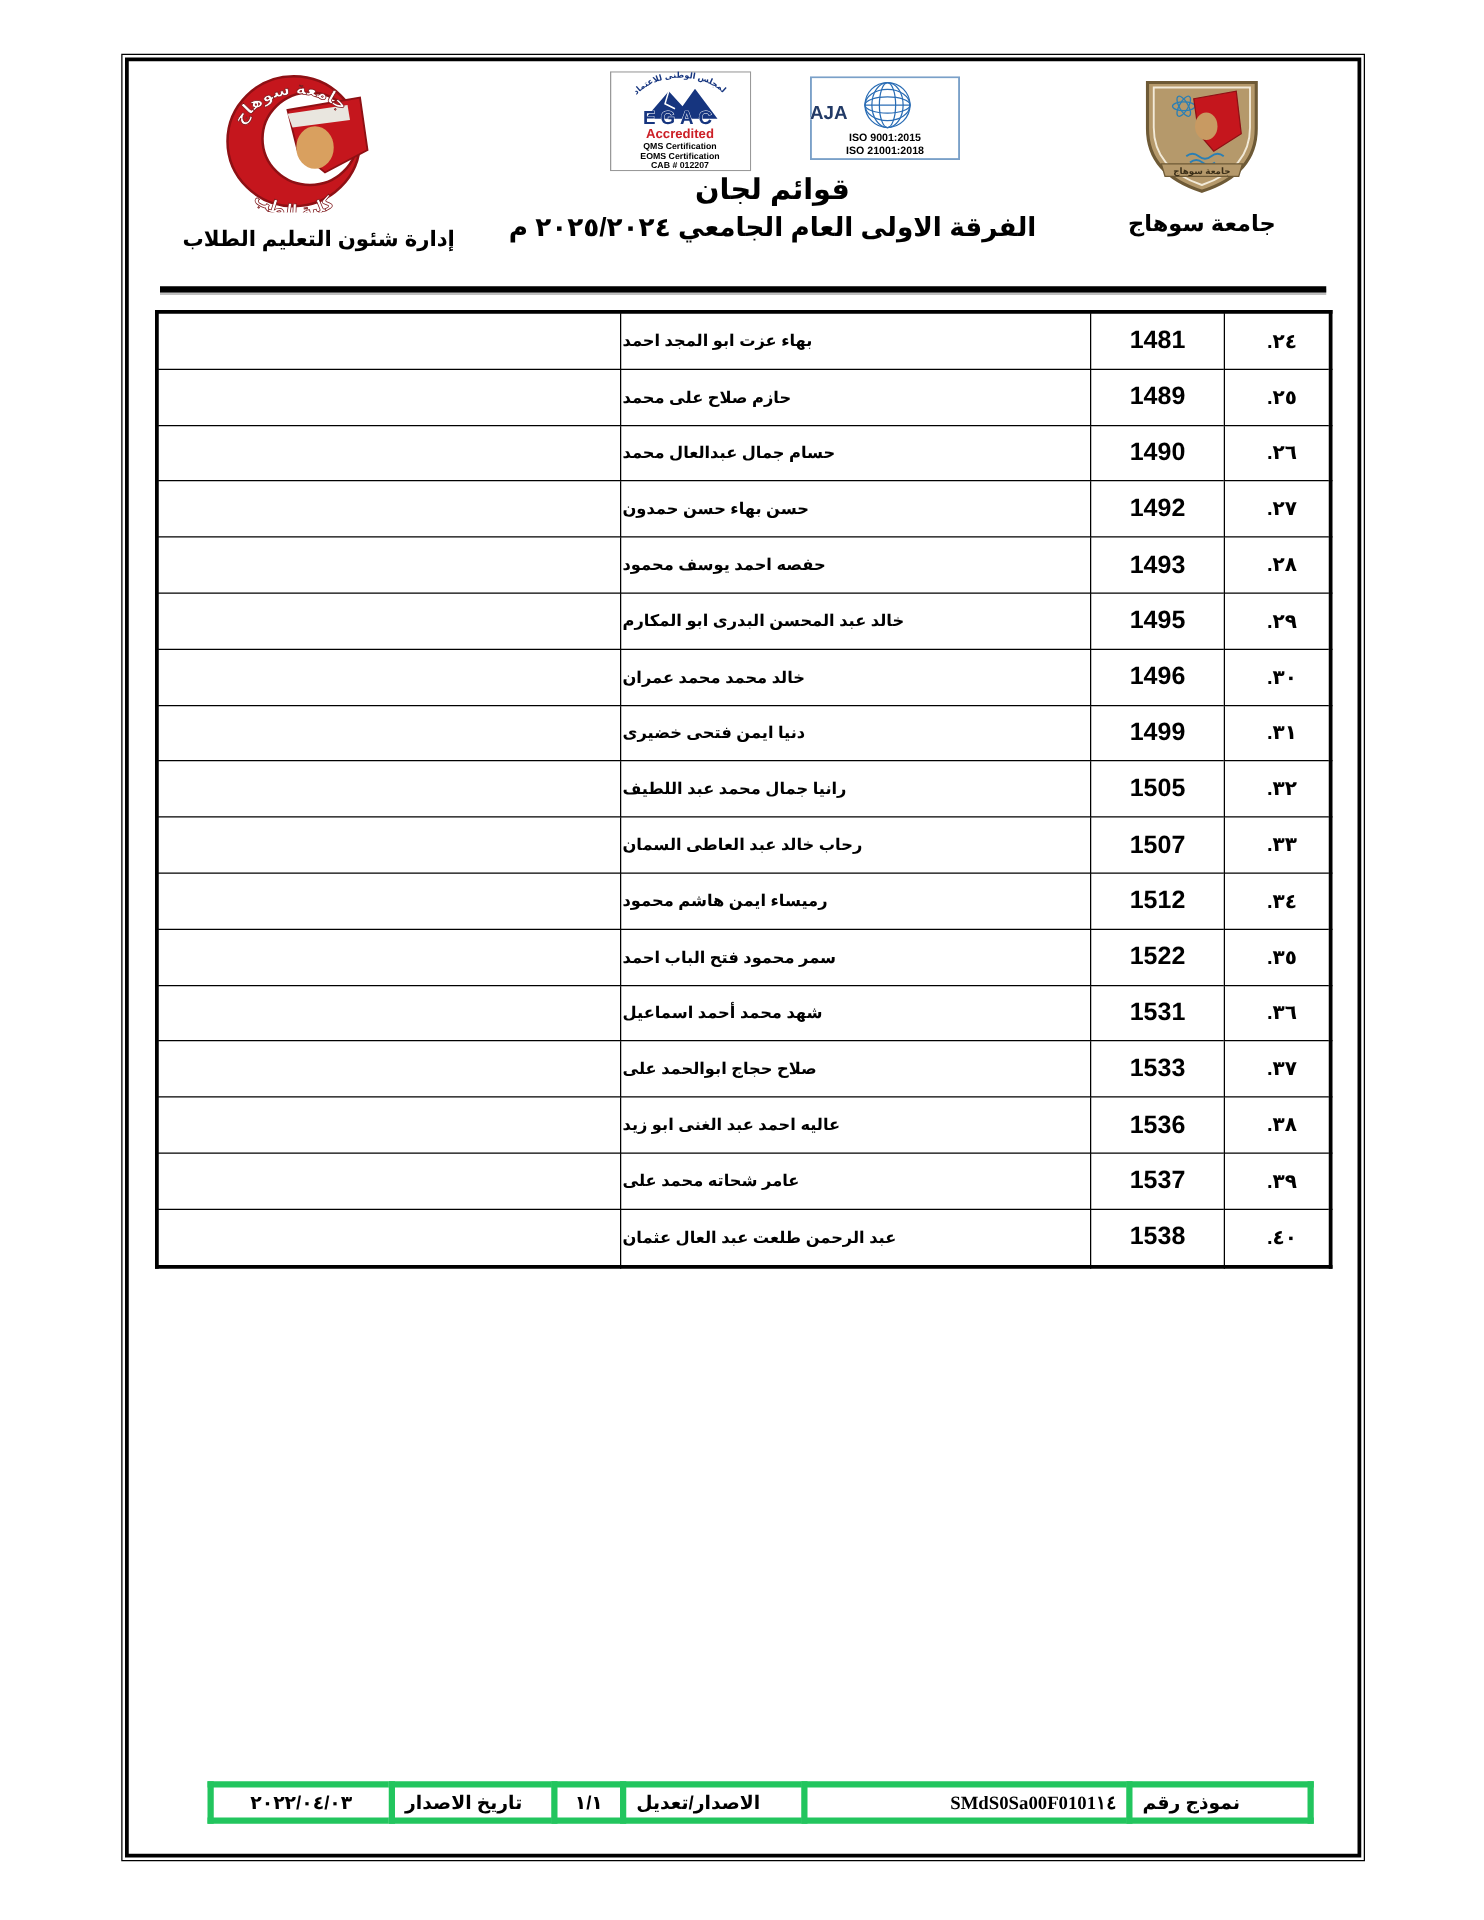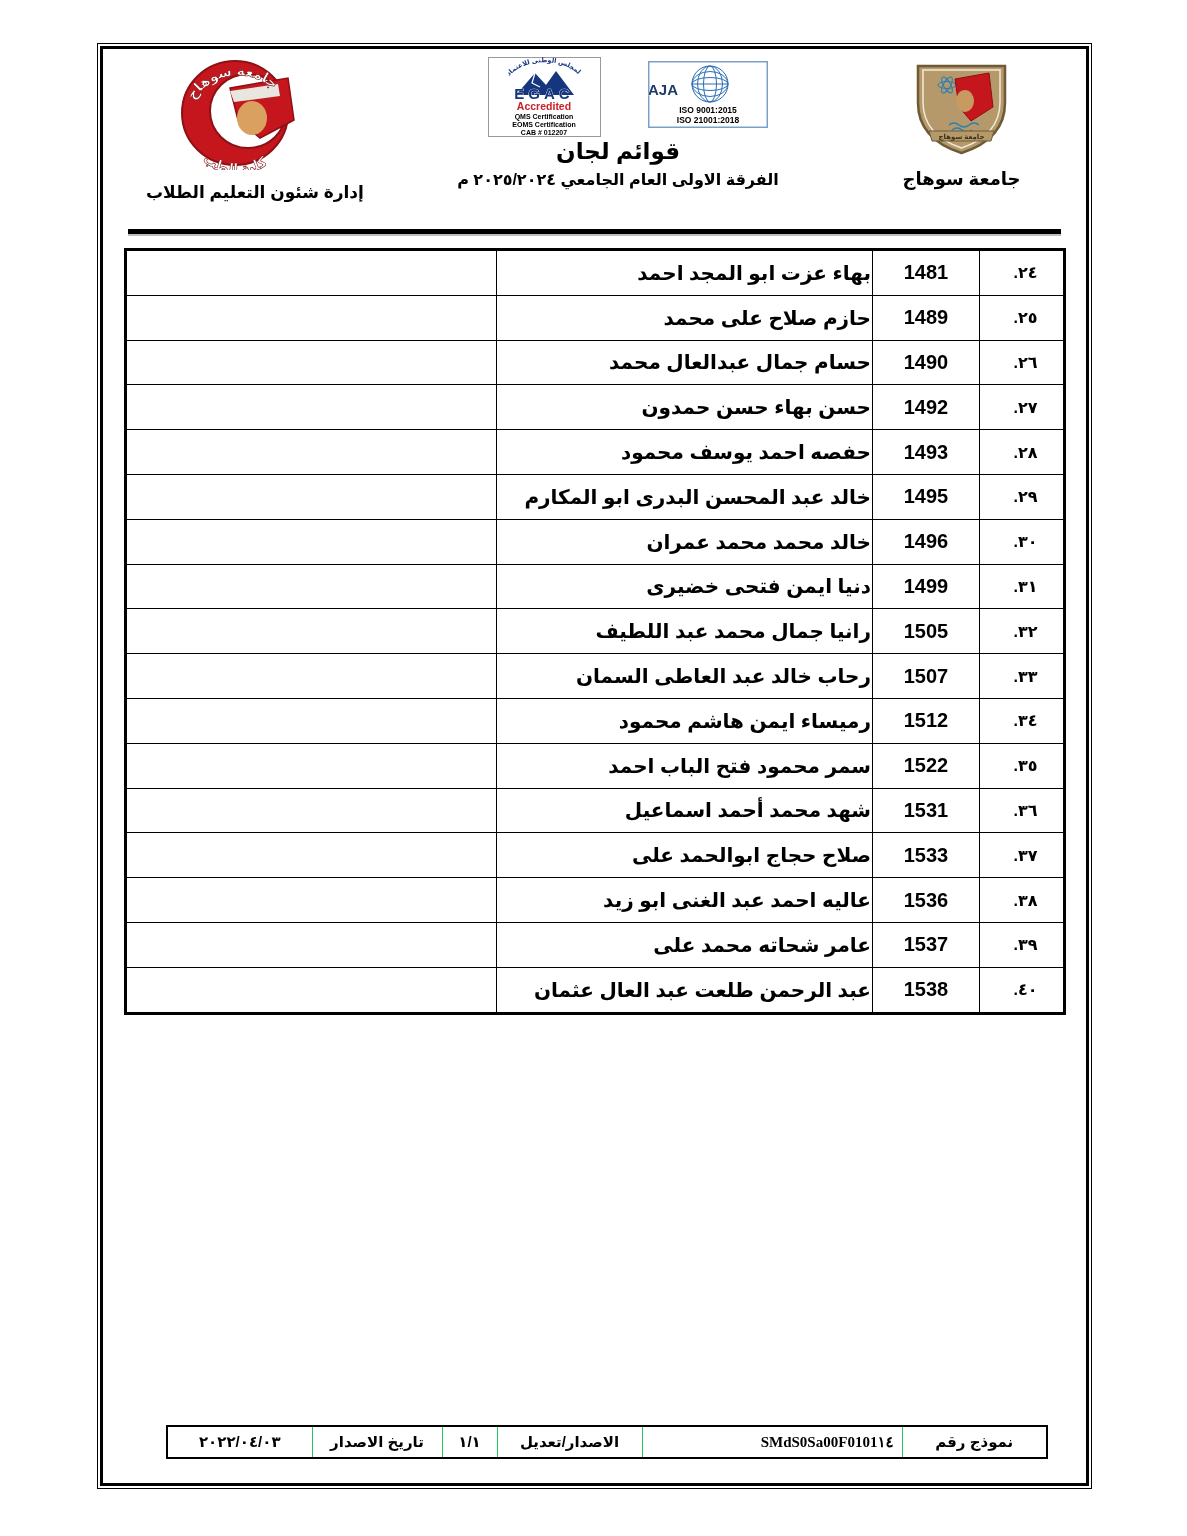--- a/index.html
+++ b/index.html
@@ -17,54 +17,54 @@
   }
   .abs{position:absolute;}
 
   
   .dept-caption{
     left:48px;top:138px;width:250px;text-align:left;
     font-size:17px;font-weight:bold;
   }
   .center-title{left:270px;width:500px;text-align:center;font-weight:bold;}
   .title1{top:94px;font-size:23px;}
-  .title2{top:126px;font-size:16px;}
+  .title2{top:126px;font-size:21px;}
   .org-block{left:786px;top:123px;width:155px;text-align:center;font-weight:bold;font-size:18px;line-height:24px;}
 
   
   .header-rule{
     left:30px;top:185px;width:933px;height:5px;background:#000;
     box-shadow:0 2px 0 rgba(0,0,0,0.25);
   }
 
   
   table{border-collapse:collapse;}
   .students-table{
     left:26px;top:204px;width:939px;height:712px;
     table-layout:fixed;border:3px solid #000;
   }
   .students-table td{
     border:1px solid #000;vertical-align:middle;font-weight:bold;height:41.8px;
     overflow:hidden;white-space:nowrap;
   }
   .c-num{text-align:center;padding-left:9px;font-size:16px;}
   .c-id{text-align:center;font-size:20px;}
-  .c-name{text-align:right;font-size:20px;}
+  .c-name{text-align:left;font-size:13px;}
   .c-empty{background:#fff;}
 
   
   .footer-table{
     left:68px;top:1381px;width:880px;height:34px;
     table-layout:fixed;border:2px solid #000;
   }
   .footer-table td{
-    border:1px solid #22c55e;vertical-align:middle;font-weight:bold;font-size:15px;
+    border:5px solid #22c55e;vertical-align:middle;font-weight:bold;font-size:15px;
     padding:0 8px;white-space:nowrap;overflow:hidden;
   }
-  .f-label{text-align:center;}
+  .f-label{text-align:left;}
   .f-center{text-align:center;padding:0 4px;}
   .f-form-value{
     direction:ltr;text-align:right;
     font-family:"Liberation Serif","DejaVu Serif",serif;font-size:17px;
   }
   svg text{font-family:"Liberation Sans","DejaVu Sans",sans-serif;}
 </style>
 </head>
 <body>
 

